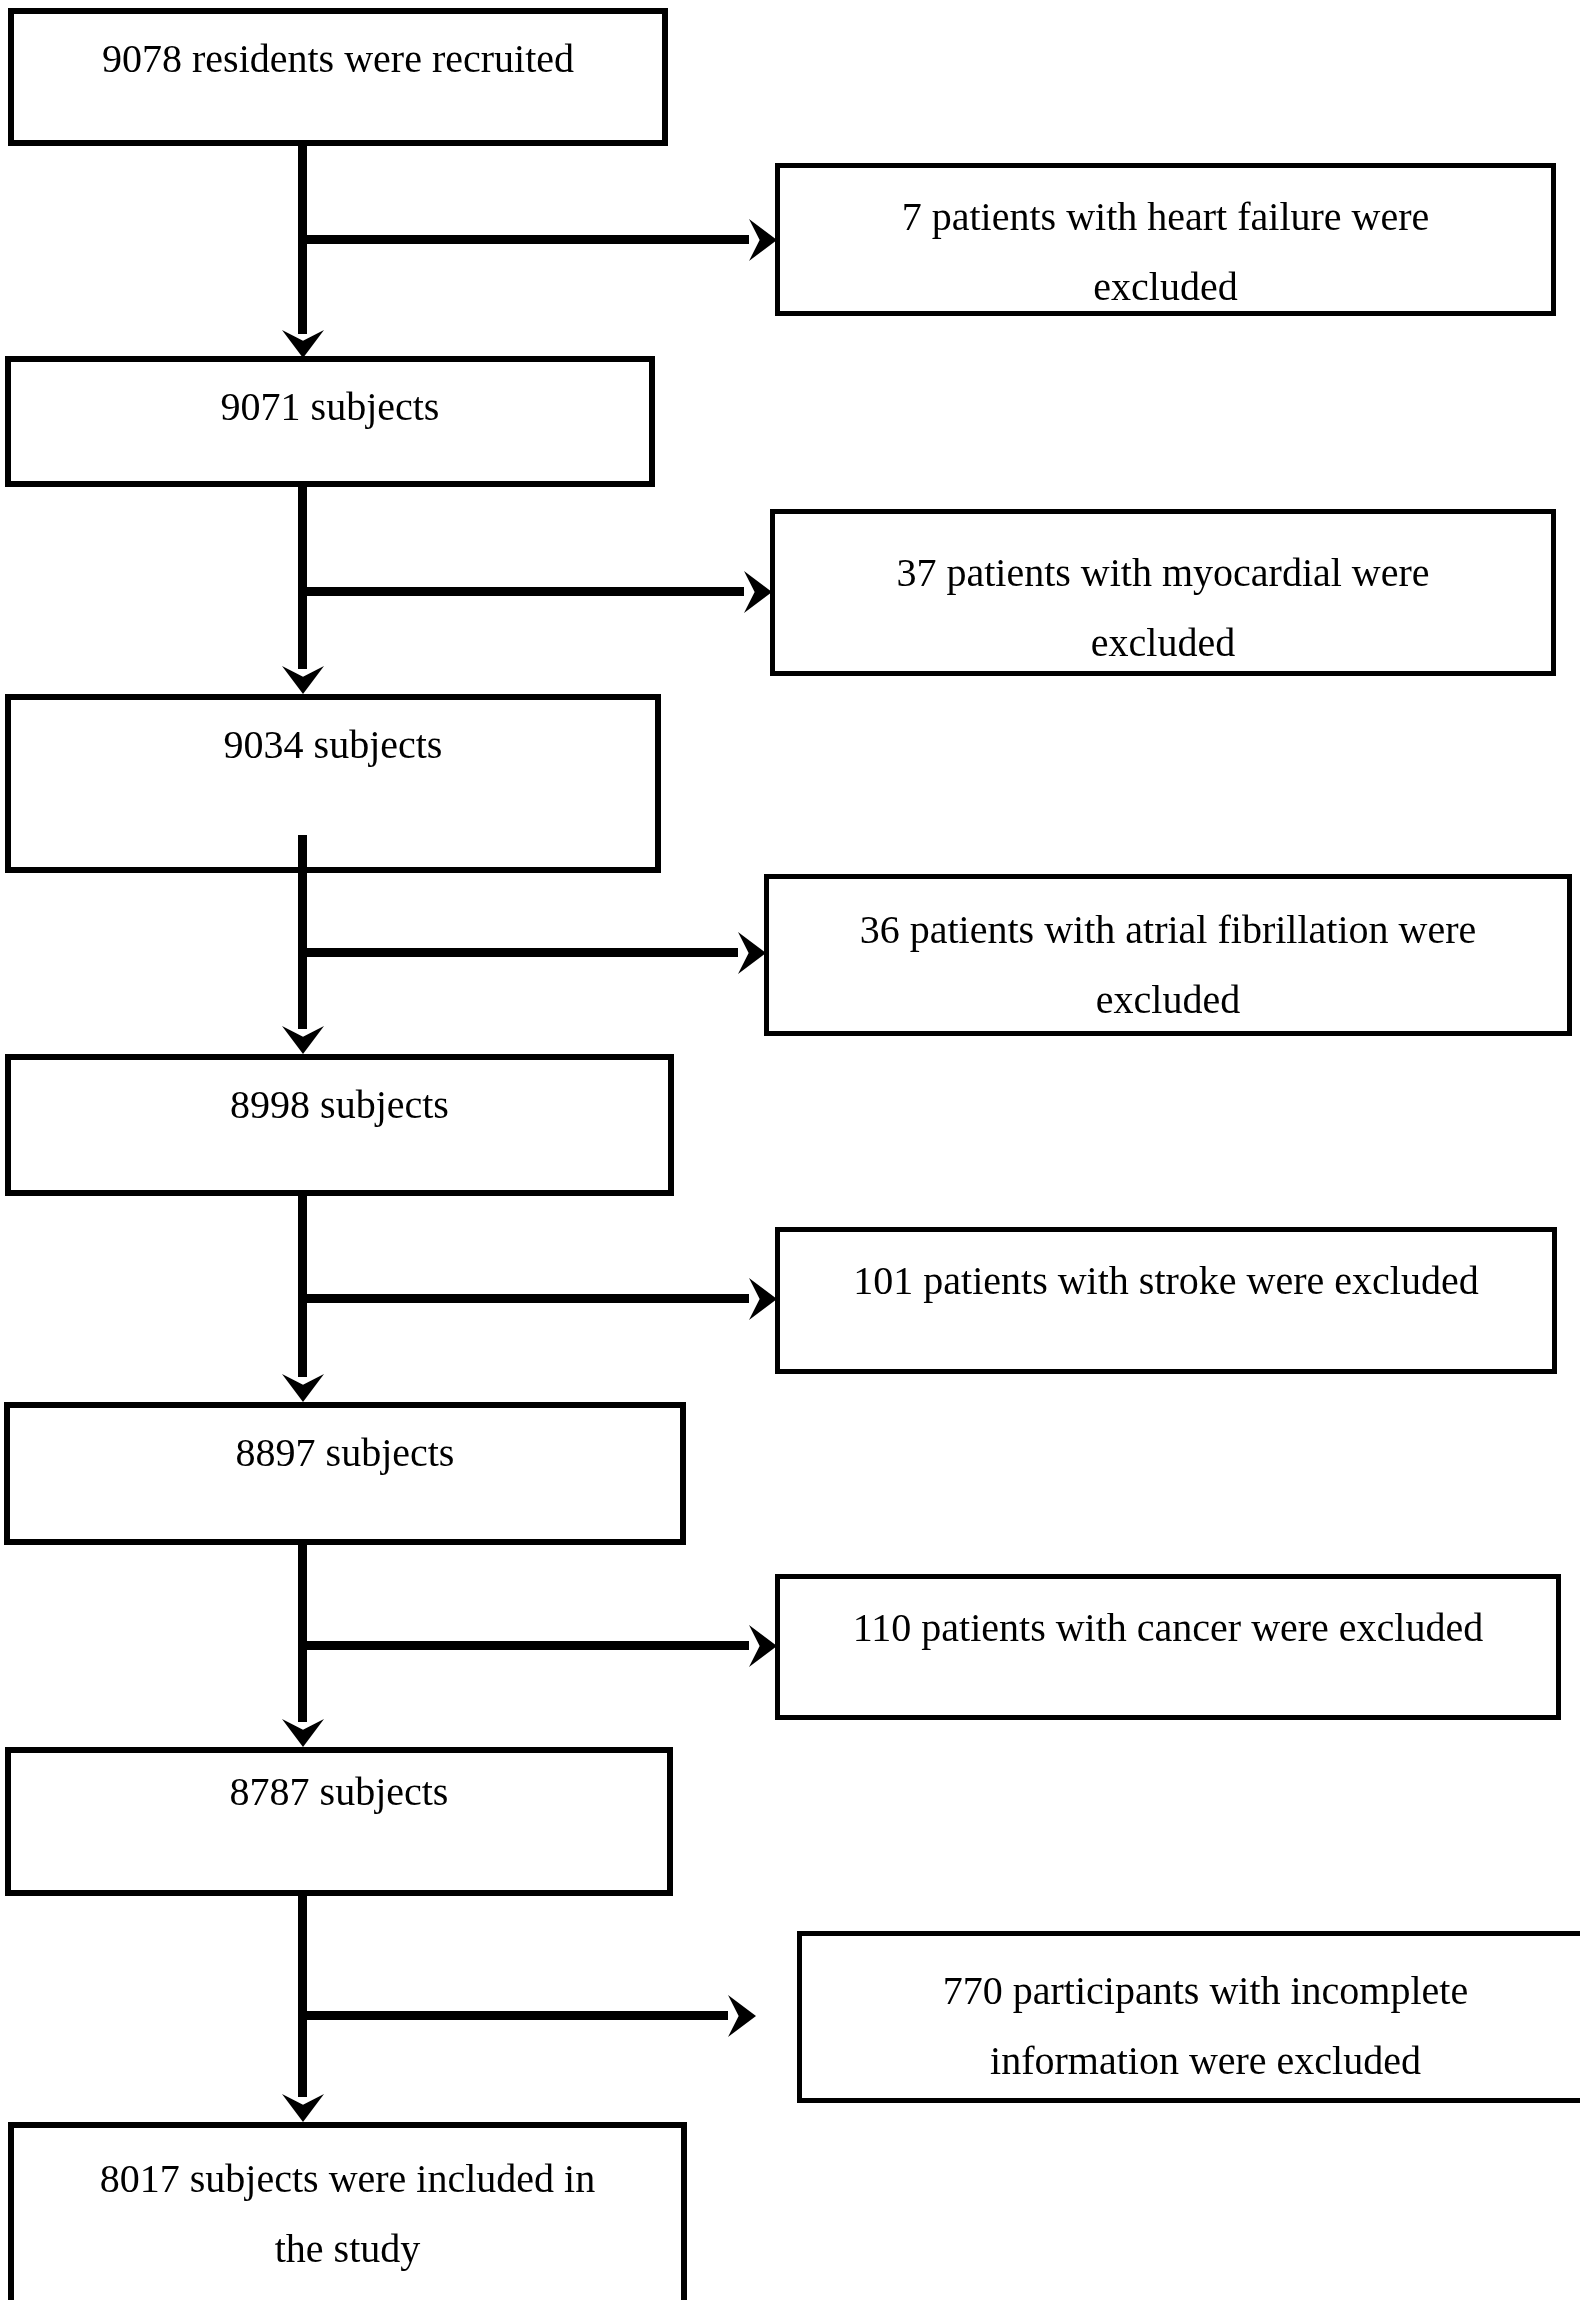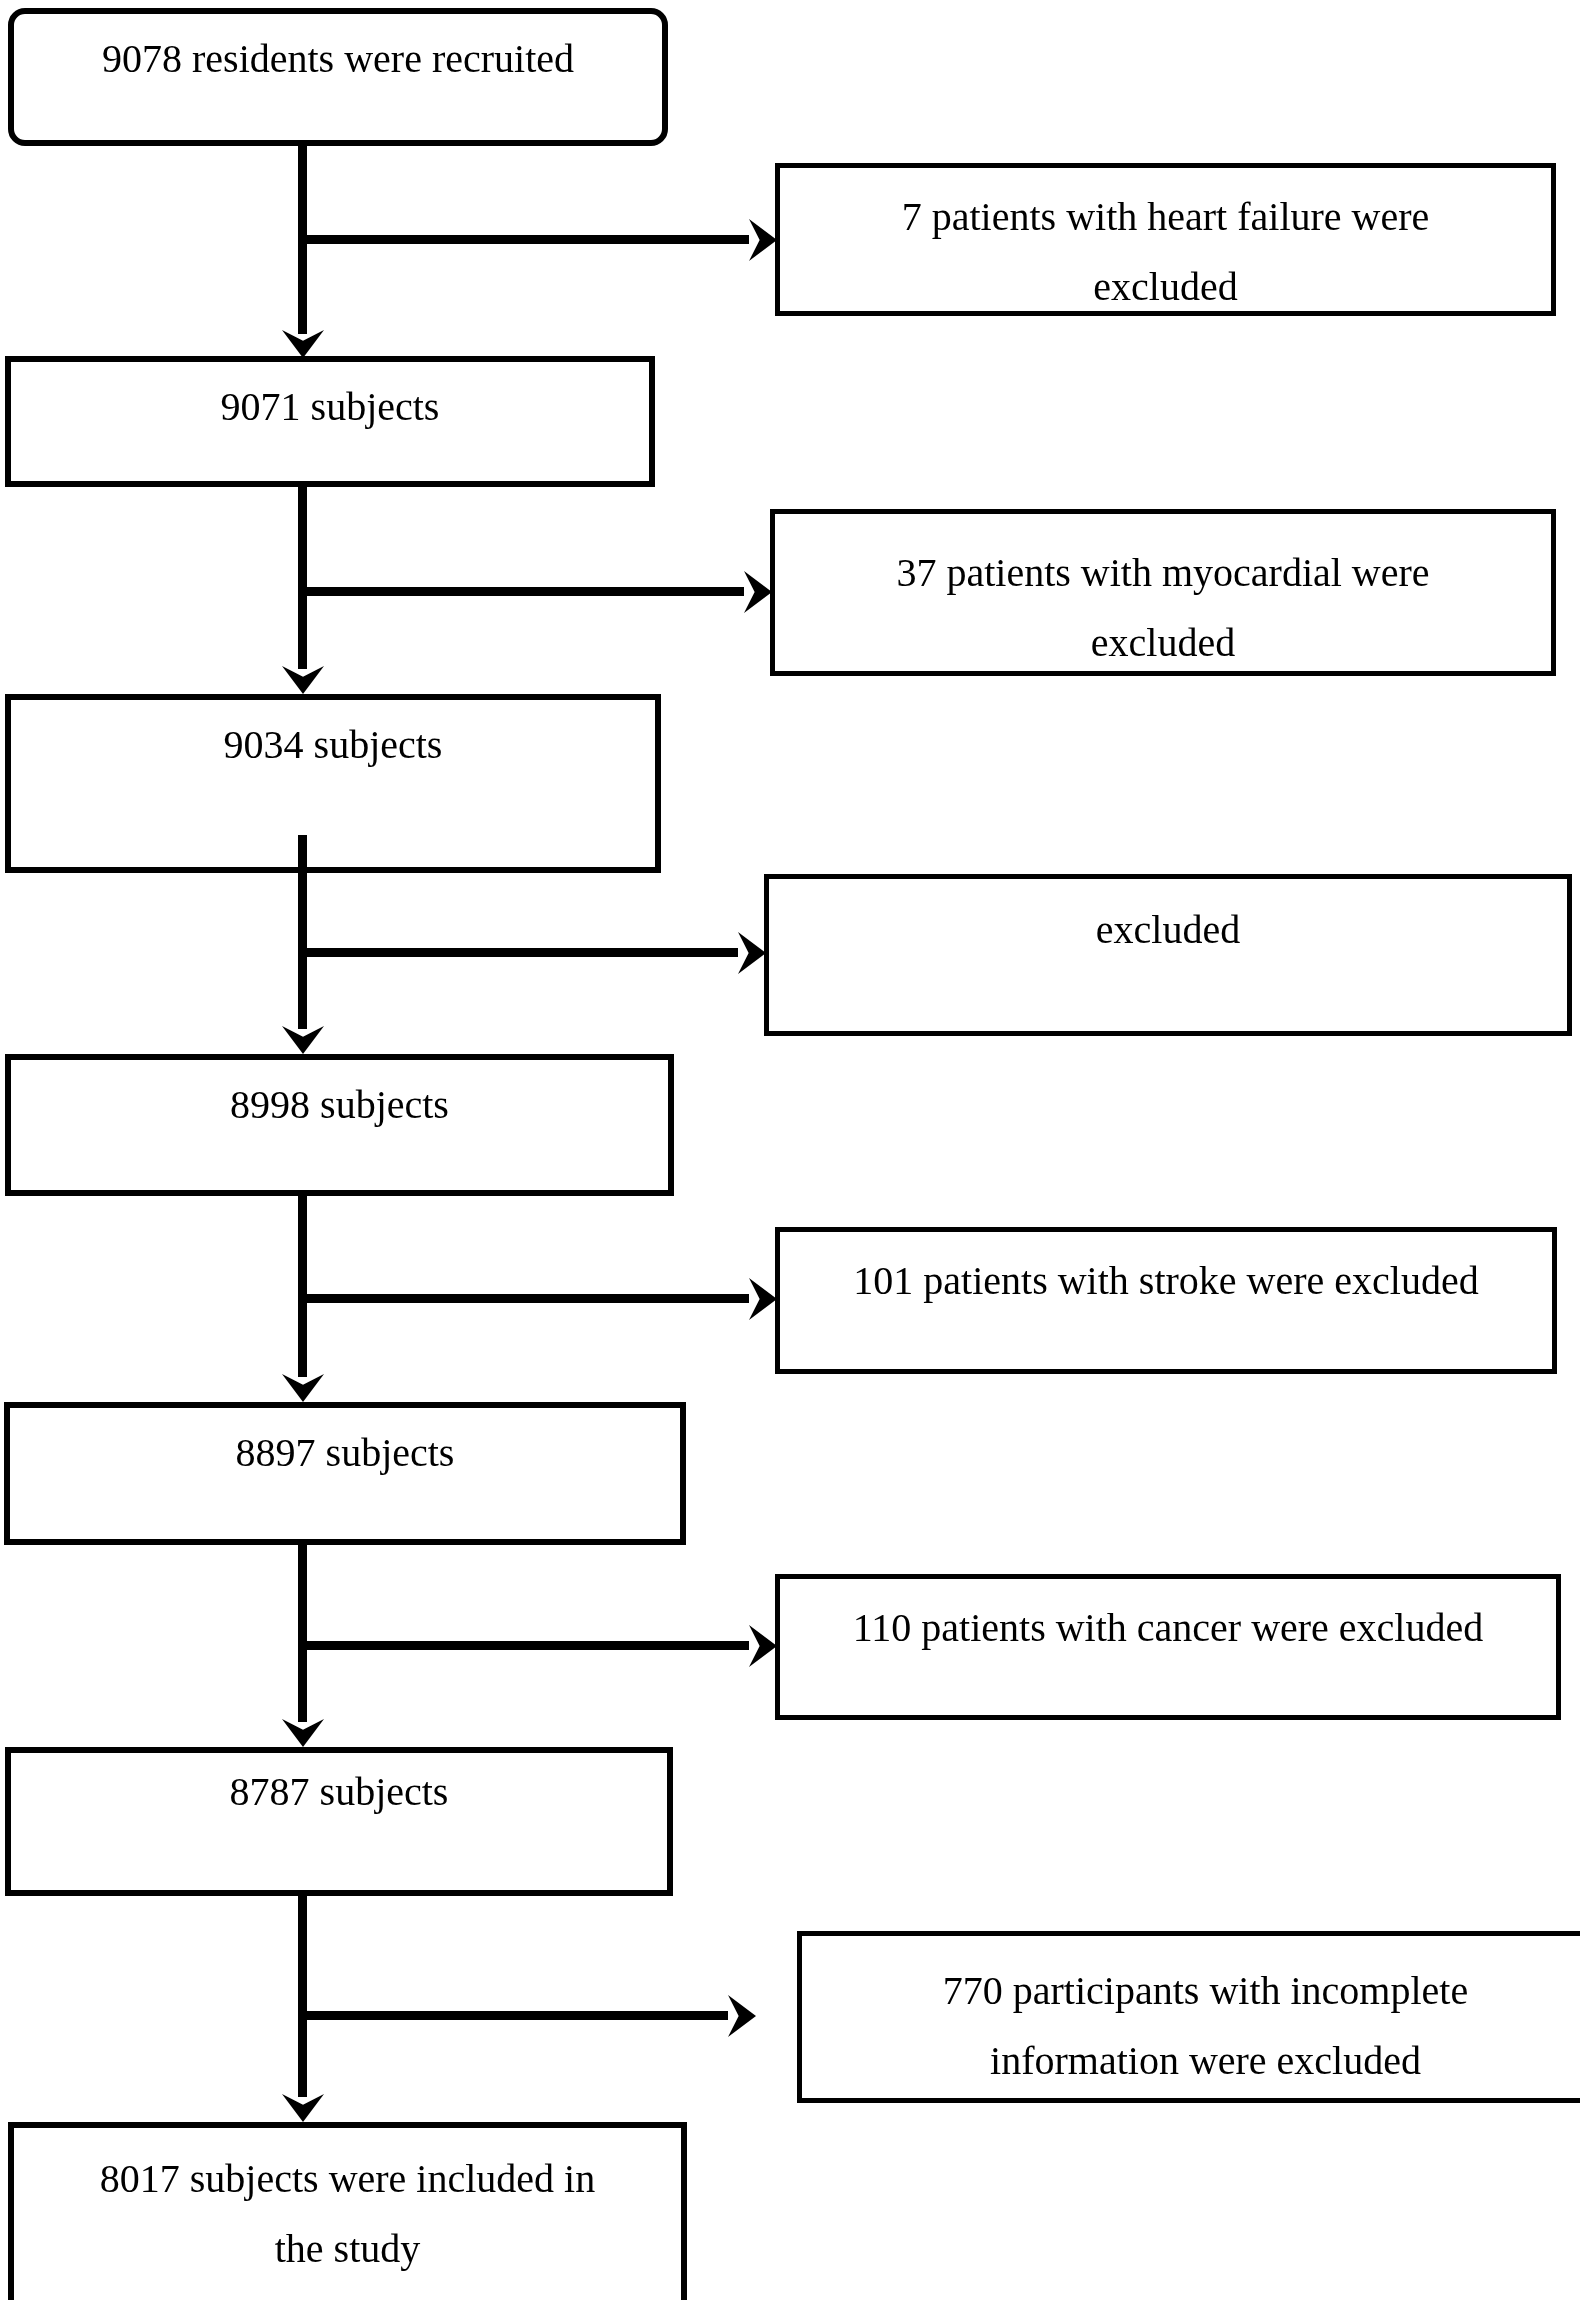--- a/index.html
+++ b/index.html
@@ -44,21 +44,21 @@
     height: 42px;
     background: #000000;
     clip-path: polygon(0 0, 38% 50%, 0 100%, 100% 50%);
   }
 </style>
 </head>
 <body>
 
 <div class="canvas">
 
-  <div class="box main" style="left:8px; top:8px; width:660px; height:138px; padding-top:10px;border-radius:17px;">
+  <div class="box main" style="left:8px; top:8px; width:660px; height:138px; padding-top:10px;">
     <div>9078 residents were recruited</div>
   </div>
 
   <div class="box main" style="left:5px; top:356px; width:650px; height:131px; padding-top:10px;">
     <div>9071 subjects</div>
   </div>
 
   <div class="box main" style="left:5px; top:694px; width:656px; height:179px; padding-top:10px;">
     <div>9034 subjects</div>
   </div>
@@ -84,20 +84,21 @@
     <div>7 patients with heart failure were</div>
     <div>excluded</div>
   </div>
 
   <div class="box side" style="left:770px; top:509px; width:786px; height:167px; padding-top:24px;">
     <div>37 patients with myocardial were</div>
     <div>excluded</div>
   </div>
 
   <div class="box side" style="left:764px; top:874px; width:808px; height:162px; padding-top:16px;">
+    <div>36 patients with atrial fibrillation were</div>
     <div>excluded</div>
   </div>
 
   <div class="box side" style="left:775px; top:1227px; width:782px; height:147px; padding-top:14px;">
     <div>101 patients with stroke were excluded</div>
   </div>
 
   <div class="box side" style="left:775px; top:1574px; width:786px; height:146px; padding-top:14px;">
     <div>110 patients with cancer were excluded</div>
   </div>

